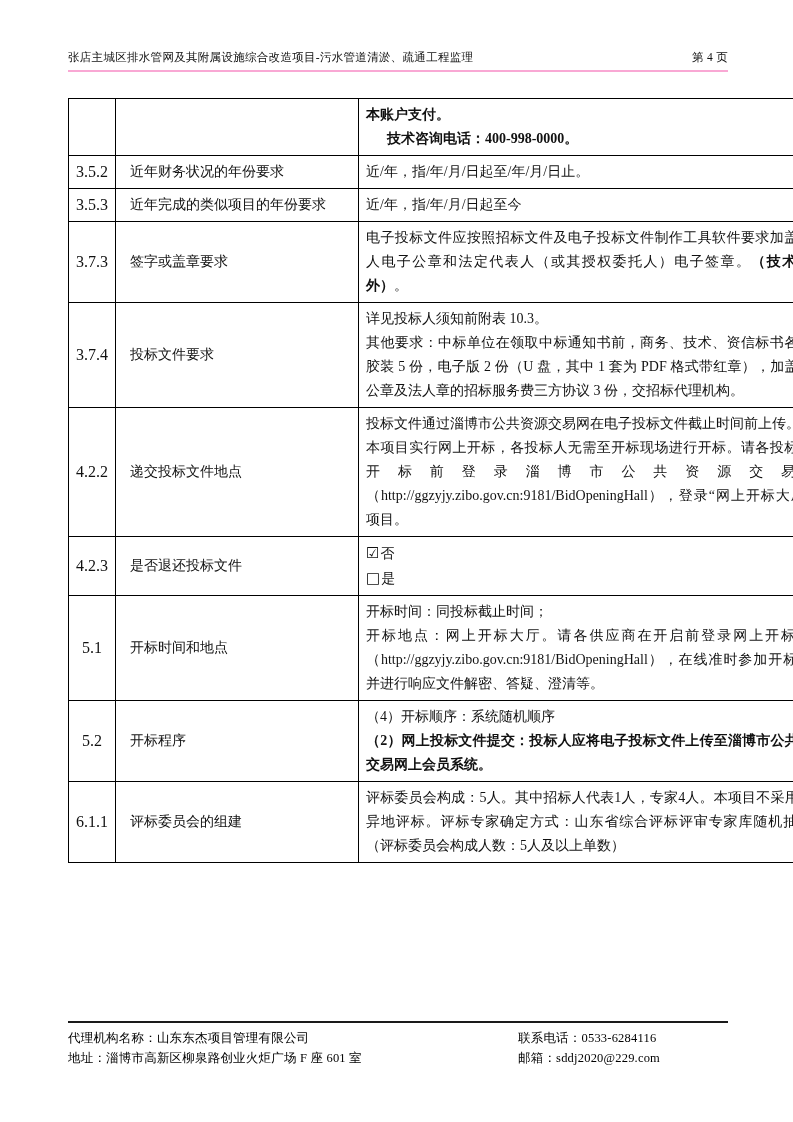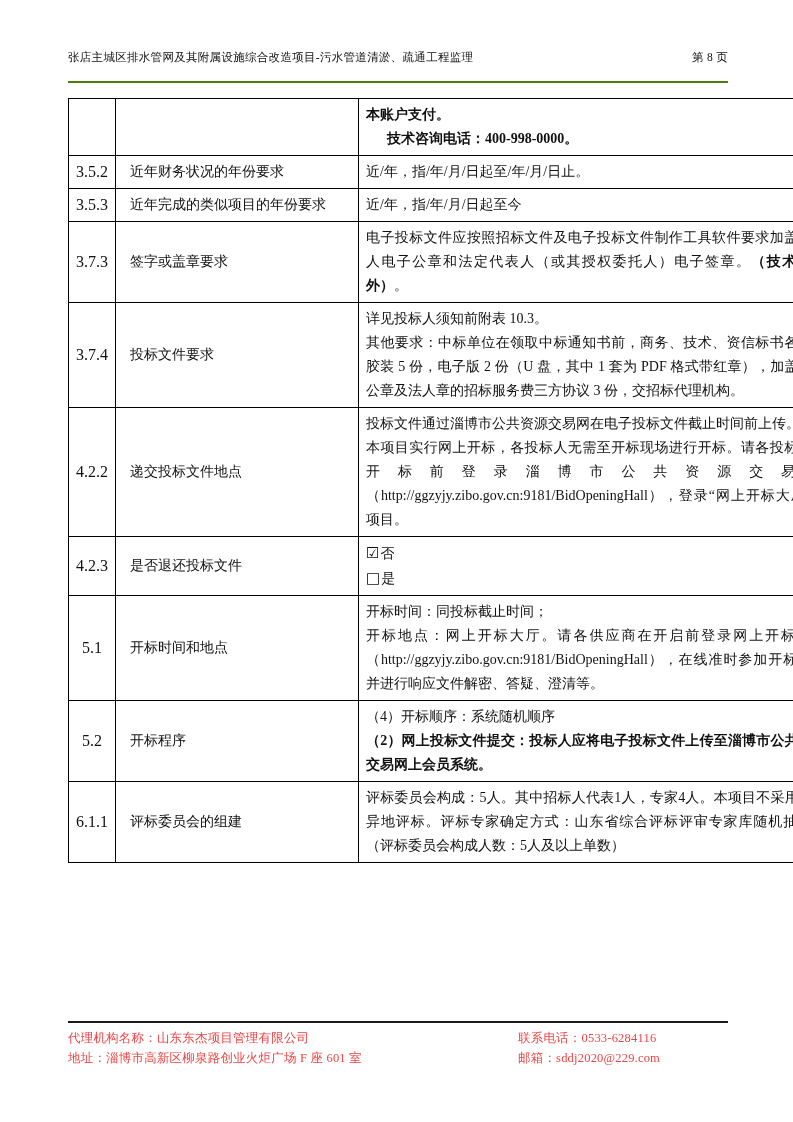--- a/index.html
+++ b/index.html
@@ -8,21 +8,21 @@
     font-family:"Liberation Serif","DejaVu Serif",serif;
     color:#111111;
   }
   .page{position:relative;width:793px;height:1122px;background:#ffffff;}
 
   
   .hdr{
     position:absolute;left:68px;top:50px;width:660px;
     display:flex;justify-content:space-between;align-items:flex-end;
     font-size:11.5px;letter-spacing:0.3px;
-    border-bottom:2px solid #4d7c0f;padding-bottom:16px;
+    border-bottom:2px solid #f9a8d4;padding-bottom:5px;
   }
   .hdr .pg{white-space:nowrap;}
 
   
   table.terms{
     position:absolute;left:68px;top:98px;width:767px;
     border-collapse:collapse;table-layout:fixed;
   }
   table.terms td{border:1.6px solid #000;vertical-align:middle;}
   td.c-num{width:44px;text-align:center;font-size:16px;padding:2px 1px;}
@@ -31,34 +31,34 @@
   .para{margin:0;}
   .para.ind{text-indent:21px;}
   .b{font-weight:bold;}
   .cb{font-size:15px;margin-right:1px;font-family:"DejaVu Sans",sans-serif;}
 
   
   .ftr{
     position:absolute;left:68px;top:1021px;width:660px;
     border-top:2.5px solid #1a1a1a;padding-top:5px;
     display:flex;align-items:flex-start;
-    font-size:12.5px;line-height:20px;color:#ef4444;letter-spacing:0.2px;
+    font-size:12.5px;line-height:20px;color:#000000;letter-spacing:0.2px;
   }
   .ftr .fl{flex:1 1 auto;}
   .ftr .fr{width:210px;flex:0 0 auto;}
   .ftr div p{margin:0;}
 </style>
 </head>
 <body>
 
 <div class="page">
 
   <div class="hdr">
     <span>张店主城区排水管网及其附属设施综合改造项目-污水管道清淤、疏通工程监理</span>
-    <span class="pg">第 8 页</span>
+    <span class="pg">第 4 页</span>
   </div>
 
   <table class="terms">
     <tbody>
         <tr>
           <td class="c-num"></td>
           <td class="c-label"></td>
           <td class="c-content">
             <p class="para"><span class="b">本账户支付。</span></p>
             <p class="para ind"><span class="b">技术咨询电话：400-998-0000。</span></p>

